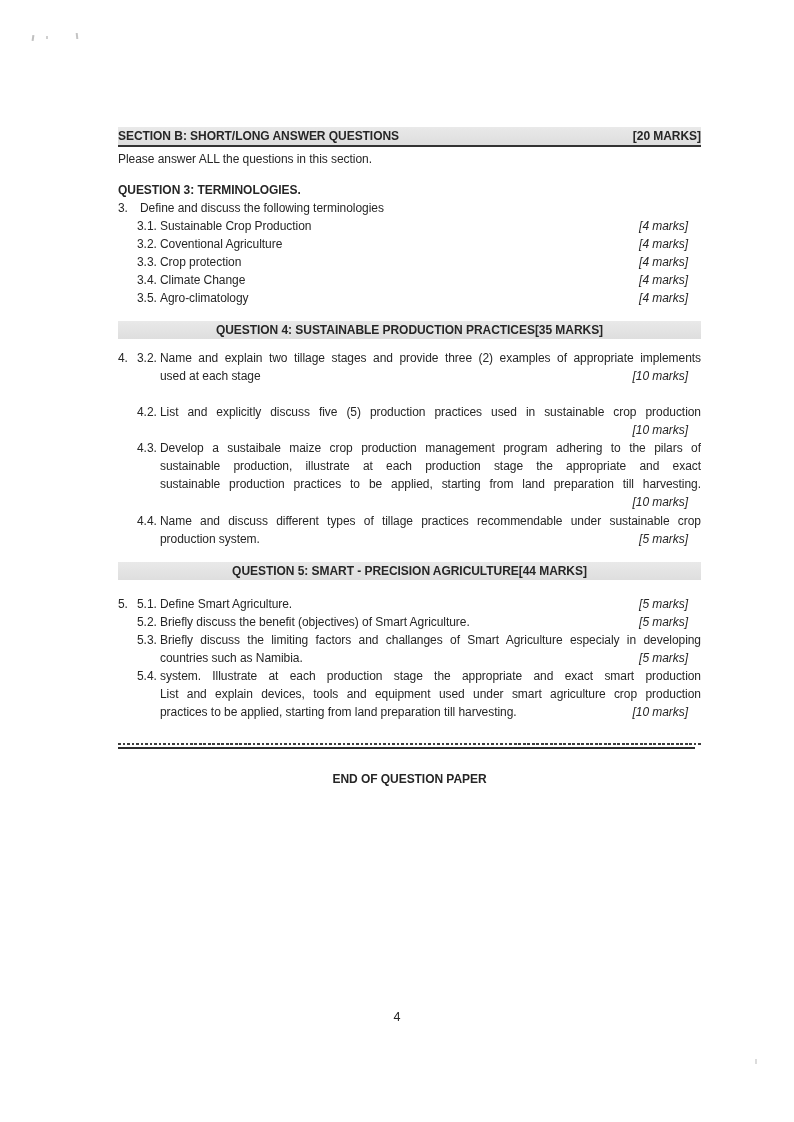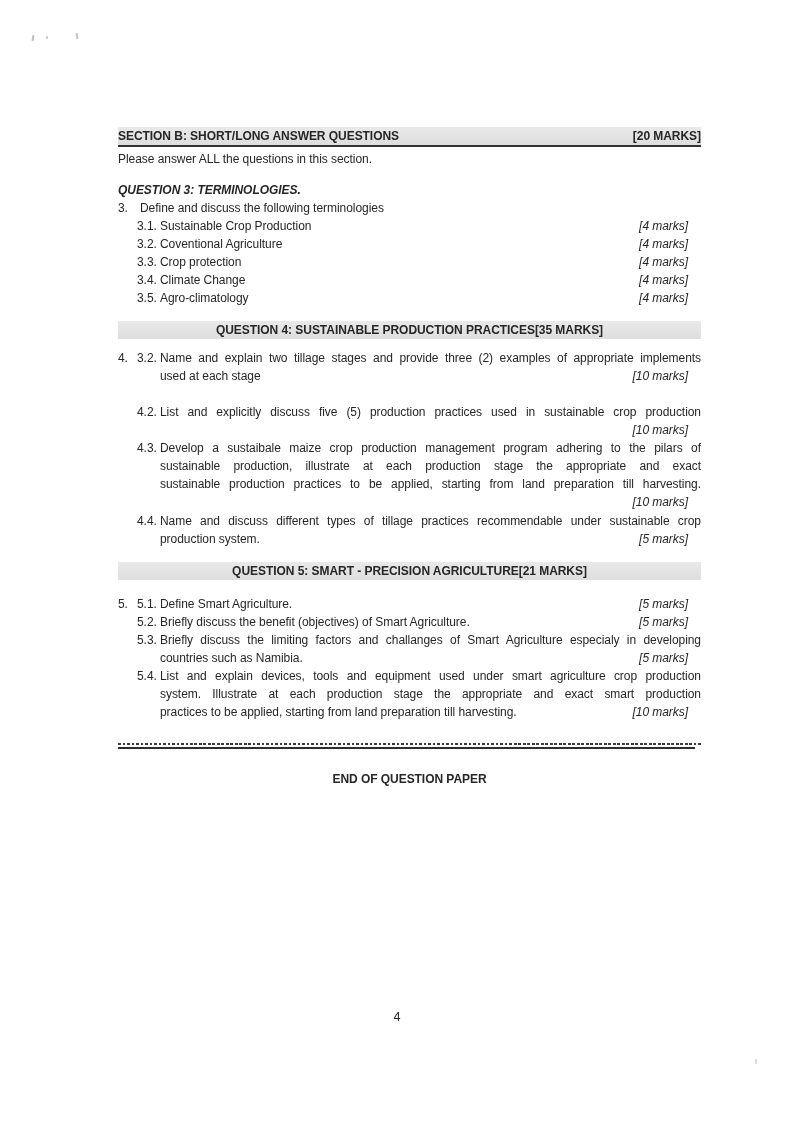--- a/index.html
+++ b/index.html
@@ -21,21 +21,21 @@
   .hbar{
     display:flex;justify-content:space-between;align-items:center;
     background:linear-gradient(#e9e9e9,#dedede);
     height:18px;
     font-weight:bold;
   }
   .hbar.underlined{border-bottom:2px solid #333333;}
   .hbar .hmarks{font-weight:bold;}
   
   .intro{margin-top:3px;}
-  .qhead{font-weight:bold;margin-top:13px;font-style:italic;}
+  .qhead{font-weight:bold;margin-top:13px;}
   .lead{position:relative;padding-left:22px;}
   .lead .num0{position:absolute;left:0;top:0;}
   
   .item{position:relative;padding-left:42px;}
   .item .num{position:absolute;left:19px;top:0;}
   .q3row{display:flex;justify-content:space-between;}
   .marks{font-style:italic;padding-right:13px;white-space:nowrap;text-align:right;}
   .just{
     text-align:justify;text-align-last:justify;
     white-space:nowrap;overflow:hidden;
@@ -156,21 +156,21 @@
       <span class="num">4.4.</span>
       <div class="just">Name and discuss different types of tillage practices recommendable under sustainable crop</div>
       <div class="lastline">
         <span>production system.</span>
         <span class="marks">[5 marks]</span>
       </div>
     </div>
 
     <div class="hbar mt14">
       <span>QUESTION 5: SMART - PRECISION AGRICULTURE</span>
-      <span class="hmarks">[21 MARKS]</span>
+      <span class="hmarks">[44 MARKS]</span>
     </div>
     <div class="lead mt15">
       <span class="num0">5.</span>
     </div>
 
     <div class="item mt2">
       <span class="num">5.1.</span>
       <div class="lastline">
         <span>Define Smart Agriculture.</span>
         <span class="marks">[5 marks]</span>
@@ -189,22 +189,22 @@
       <span class="num">5.3.</span>
       <div class="just">Briefly discuss the limiting factors and challanges of Smart Agriculture especialy in developing</div>
       <div class="lastline">
         <span>countries such as Namibia.</span>
         <span class="marks">[5 marks]</span>
       </div>
     </div>
 
     <div class="item">
       <span class="num">5.4.</span>
+      <div class="just">system. Illustrate at each production stage the appropriate and exact smart production</div>
       <div class="just">List and explain devices, tools and equipment used under smart agriculture crop production</div>
-      <div class="just">system. Illustrate at each production stage the appropriate and exact smart production</div>
       <div class="lastline">
         <span>practices to be applied, starting from land preparation till harvesting.</span>
         <span class="marks">[10 marks]</span>
       </div>
     </div>
 
     <div class="divider">
       <div class="dash-line"></div>
       <div class="solid-line"></div>
     </div>

